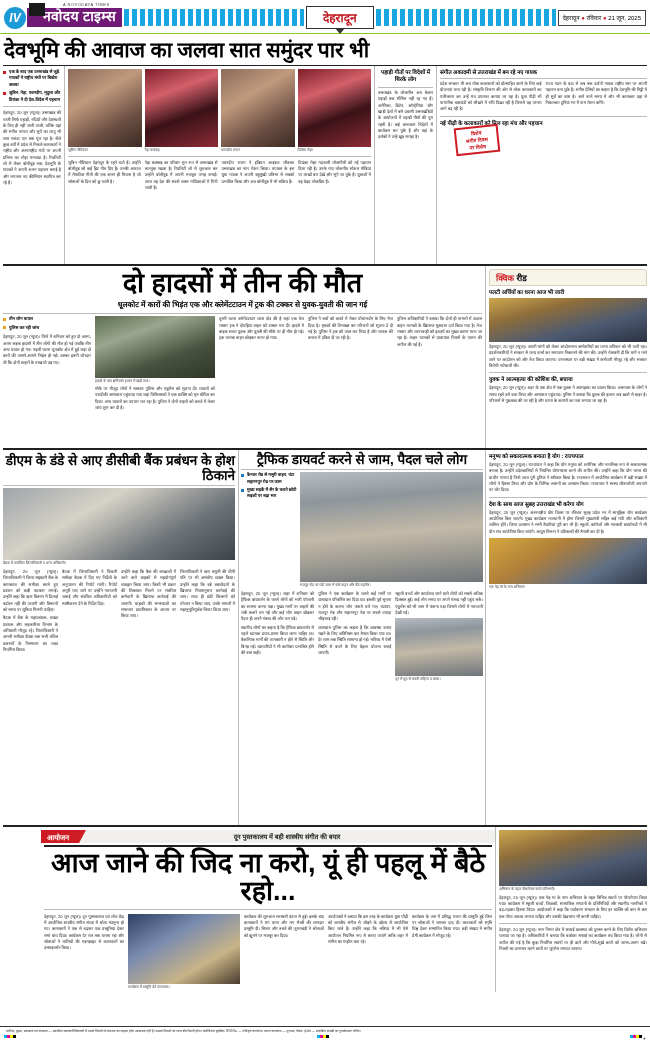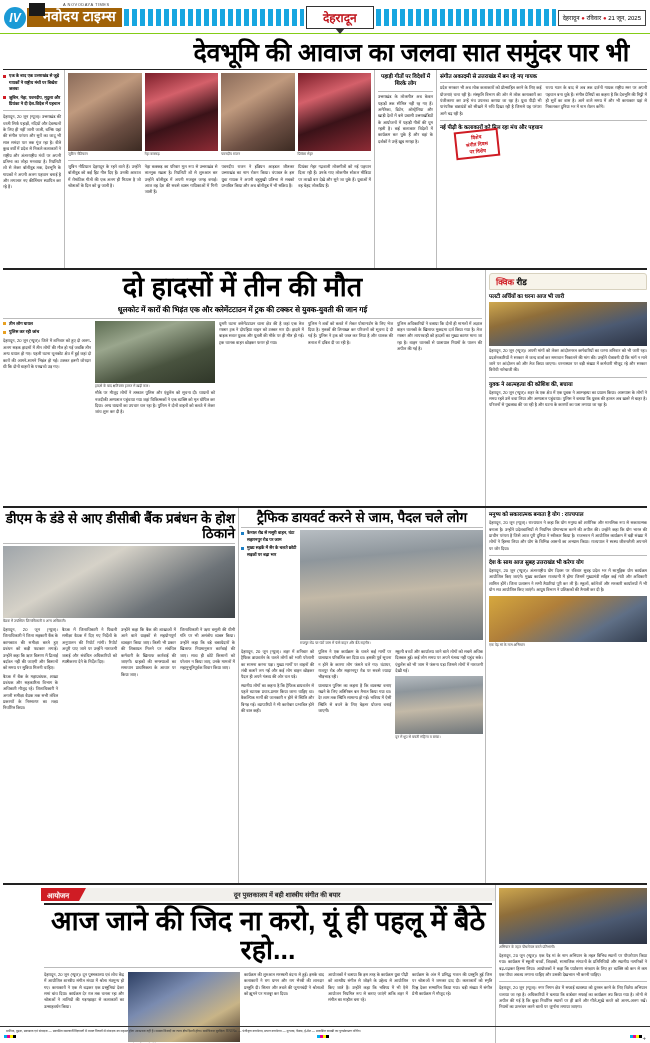--- a/index.html
+++ b/index.html
@@ -11,34 +11,34 @@
   }
   .page { position: relative; width: 650px; height: 1043px; background:#fff; }
 
   
   .masthead { position:relative; height:34px; border-bottom:1px solid #84cc16; display:flex; align-items:center; padding:2px 4px 0 4px; }
   .logo-badge { width:22px; height:22px; border-radius:50%; background:#1b9ad6; color:#fff;
                 display:flex; align-items:center; justify-content:center; font-size:12px; font-weight:bold; font-style:italic; flex:0 0 auto; }
   .logo-wrap { position:relative; margin-left:1px; flex:0 0 auto; }
   .logo-kicker { position:absolute; top:-6px; left:36px; font-size:4px; letter-spacing:.5px; color:#444; white-space:nowrap; }
   .logo-sq { position:absolute; left:2px; top:-5px; width:16px; height:13px; background:#1a1a1a; }
-  .logo-name { background:#a16207; color:#fff; font-weight:bold; font-size:14px; padding:1px 6px 2px 16px;
+  .logo-name { background:#701a75; color:#fff; font-weight:bold; font-size:14px; padding:1px 6px 2px 16px;
                letter-spacing:.3px; line-height:1.1; }
   .barcode { flex:1 1 auto; height:17px; margin:0 2px;
              background: repeating-linear-gradient(to right,#17a6e0 0 5px, #fff 5px 8px); }
   .edition-tab { position:relative; flex:0 0 auto; border:1px solid #333; background:#fff;
                  padding:2px 16px; font-size:12px; font-weight:bold; color:#c0161d; }
   .edition-tab:after{ content:""; position:absolute; left:50%; margin-left:-5px; bottom:-6px;
                       width:0;height:0;border-left:5px solid transparent;border-right:5px solid transparent;border-top:6px solid #333;}
   .dateline { flex:0 0 auto; border:1px solid #444; font-size:6px; padding:3px 4px; white-space:nowrap; }
   .dateline .dot { color:#cf1c24; }
 
   
-  .lead-head { text-align:right; font-size:25px; font-weight:bold; letter-spacing:-.2px;
-               padding:5px 21px 4px; line-height:1.05; }
+  .lead-head { text-align:left; font-size:21px; font-weight:bold; letter-spacing:-.2px;
+               padding:5px 4px 4px; line-height:1.05; }
   .rule-thin { border-bottom:1px solid #222; margin:0 3px; }
 
   
   .col-text { font-size:4.1px; line-height:1.55; text-align:justify; color:#1a1a1a; }
   .col-text p { margin-bottom:2px; }
   .cap { font-size:3.6px; color:#333; padding-top:1px; line-height:1.3; }
 
   
   .ph { background:#c9c9c9; position:relative; overflow:hidden; }
   .ph.people { background:linear-gradient(150deg,#8a6b5a 0%,#c09a7e 35%,#6c4f43 70%,#3b2a22 100%); }
@@ -180,21 +180,21 @@
       <div class="stamp" style="left:18px; top:60px; width:44px;">
         <div>विशेष</div>
         <div>संगीत दिवस</div>
         <div>पर विशेष</div>
       </div>
     </div>
   </div>
 
   <div class="hsep2" style="margin:0 3px;"></div>
 
-  <div class="row" style="height:236px;">
+  <div class="row" style="height:182px;">
 
     <div style="width:485px; padding:3px;">
       <div class="h-big">दो हादसों में तीन की मौत</div>
       <div class="sub-line">धूलकोट में कारों की भिड़ंत एक और क्लेमेंटटाउन में ट्रक की टक्कर से युवक-युवती की जान गई</div>
       <div class="hsep" style="margin:2px 0;"></div>
       <div class="row" style="gap:4px;">
         <div style="width:88px;">
           <ul class="blist">
             <li>तीन लोग घायल</li>
             <li>पुलिस कर रही जांच</li>

